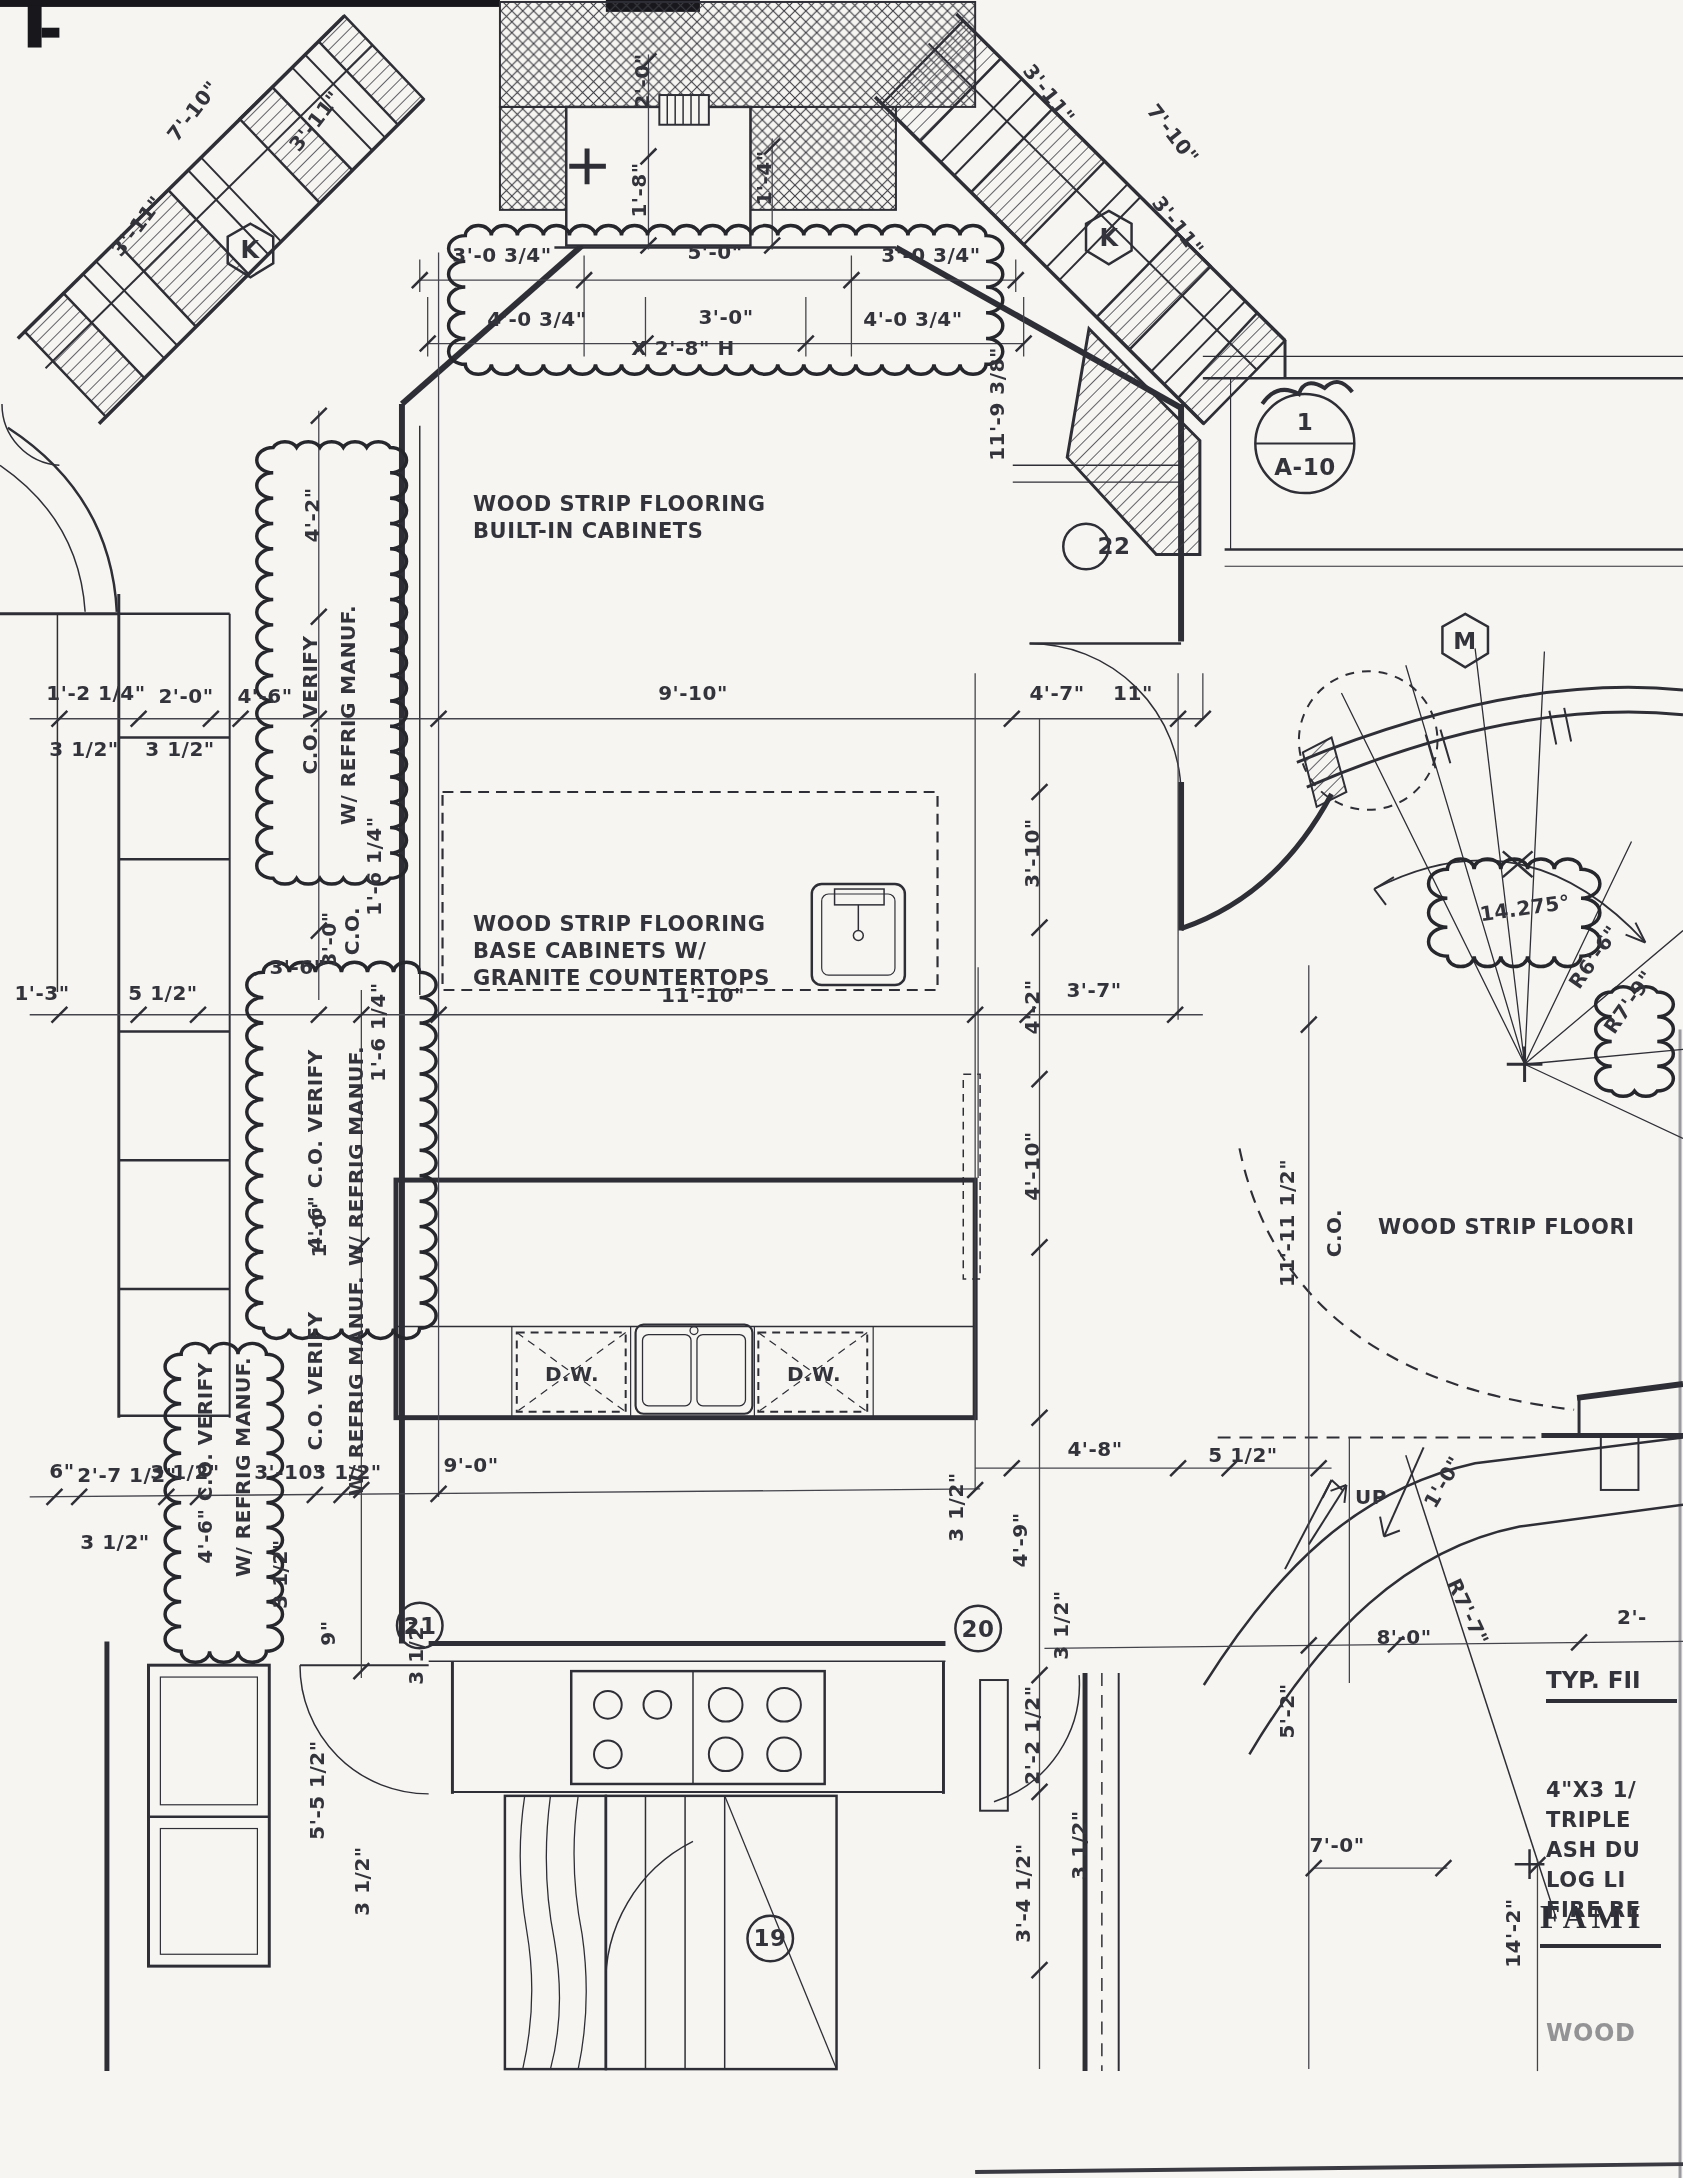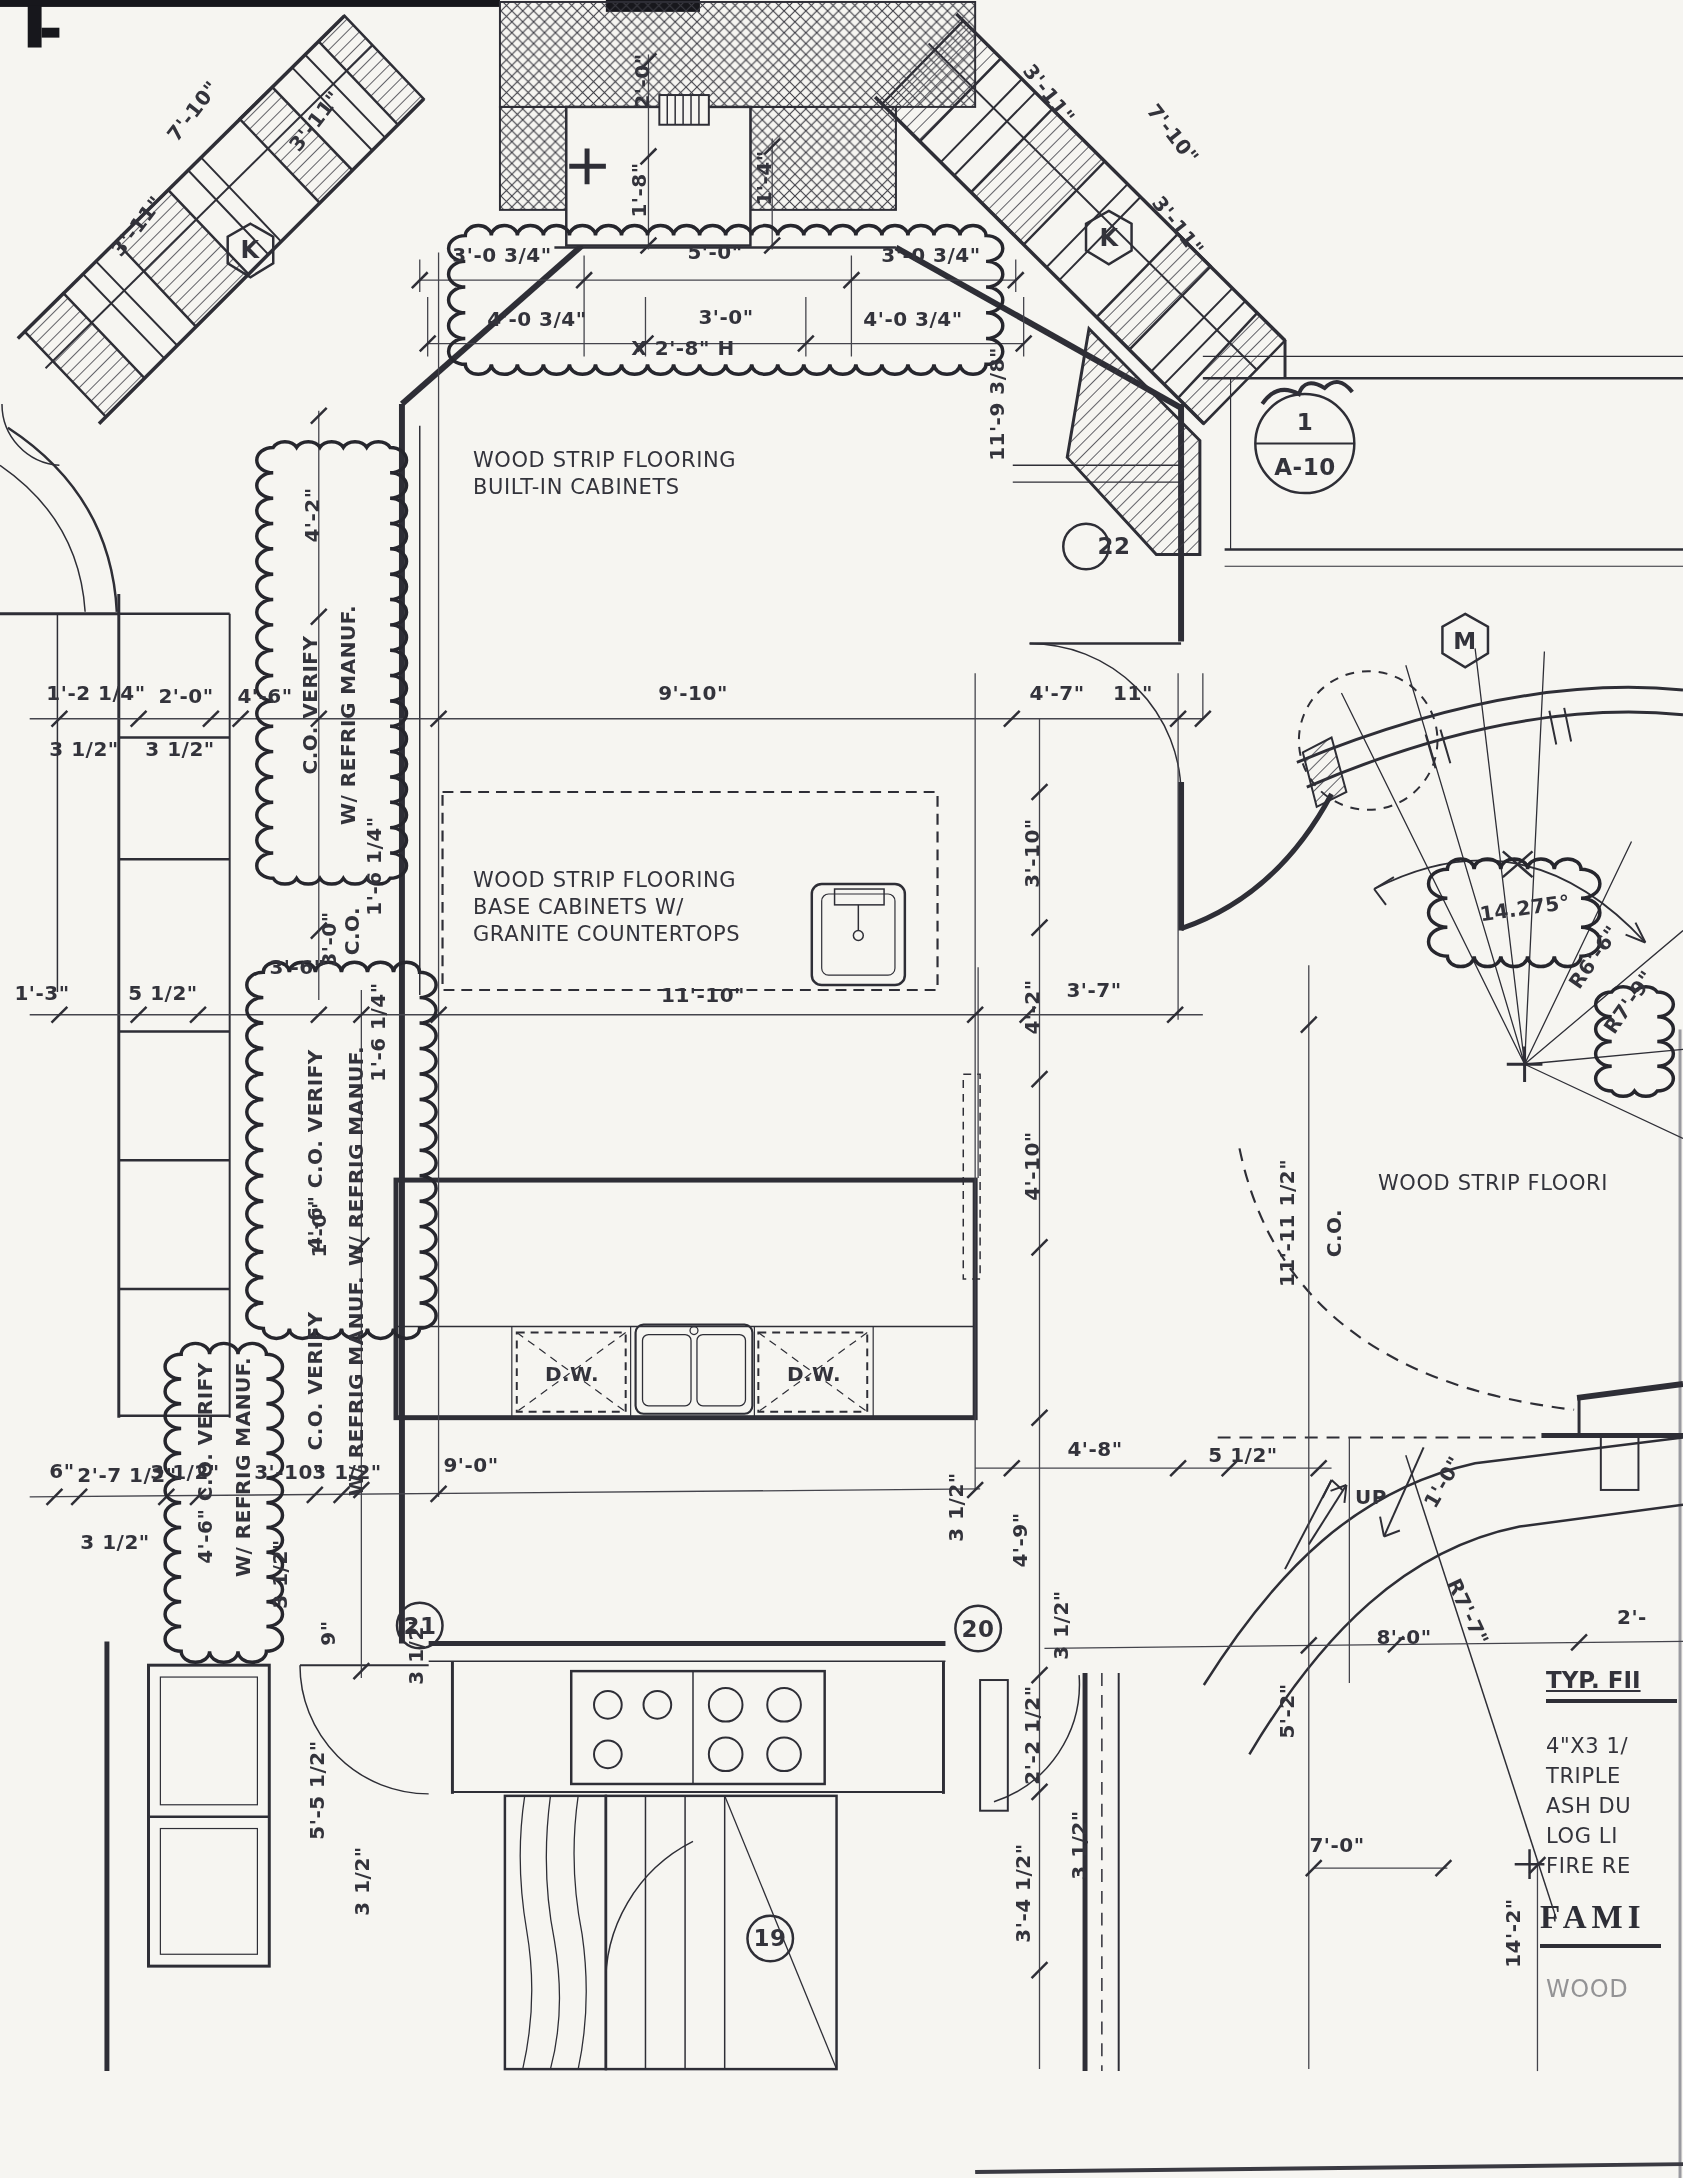--- a/index.html
+++ b/index.html
@@ -4,24 +4,24 @@
 <style>
   html,body{margin:0;padding:0;background:#d8d8d4;}
   #sheet{position:relative;width:1683px;height:2178px;background:#f6f5f1;overflow:hidden;
          font-family:"DejaVu Sans",sans-serif;color:#33333b;}
   svg{position:absolute;left:0;top:0;}
   .lbl{position:absolute;white-space:nowrap;font-weight:600;letter-spacing:0.5px;
        transform:translate(-50%,-50%);color:#33333b;}
   .rtitle{position:absolute;font-family:"Liberation Serif","DejaVu Serif",serif;font-weight:600;
           font-size:31px;letter-spacing:5px;color:#2e2e36;border-bottom:4px solid #2e2e36;
           padding-bottom:8px;white-space:nowrap;overflow:hidden;}
-  .note{position:absolute;font-size:21px;font-weight:400;letter-spacing:0.6px;line-height:27px;
-        color:#33333b;white-space:nowrap;}
+  .note{position:absolute;font-size:21px;font-weight:700;letter-spacing:0.6px;line-height:27px;
+        color:#33333b;white-space:nowrap;margin-top:44px;}
   .typ-title{position:absolute;font-size:23px;font-weight:600;border-bottom:4px solid #2e2e36;
-             padding-bottom:6px;white-space:nowrap;text-decoration:underline;}
+             padding-bottom:6px;white-space:nowrap;}
   .faded{opacity:.5;}
 </style>
 </head>
 <body>
 
 <div id="sheet">
 
 <svg width="1683" height="2178" viewBox="0 0 1700 2200">
   <defs>
     <pattern id="hx" width="9" height="9" patternUnits="userSpaceOnUse" patternTransform="rotate(45)">

